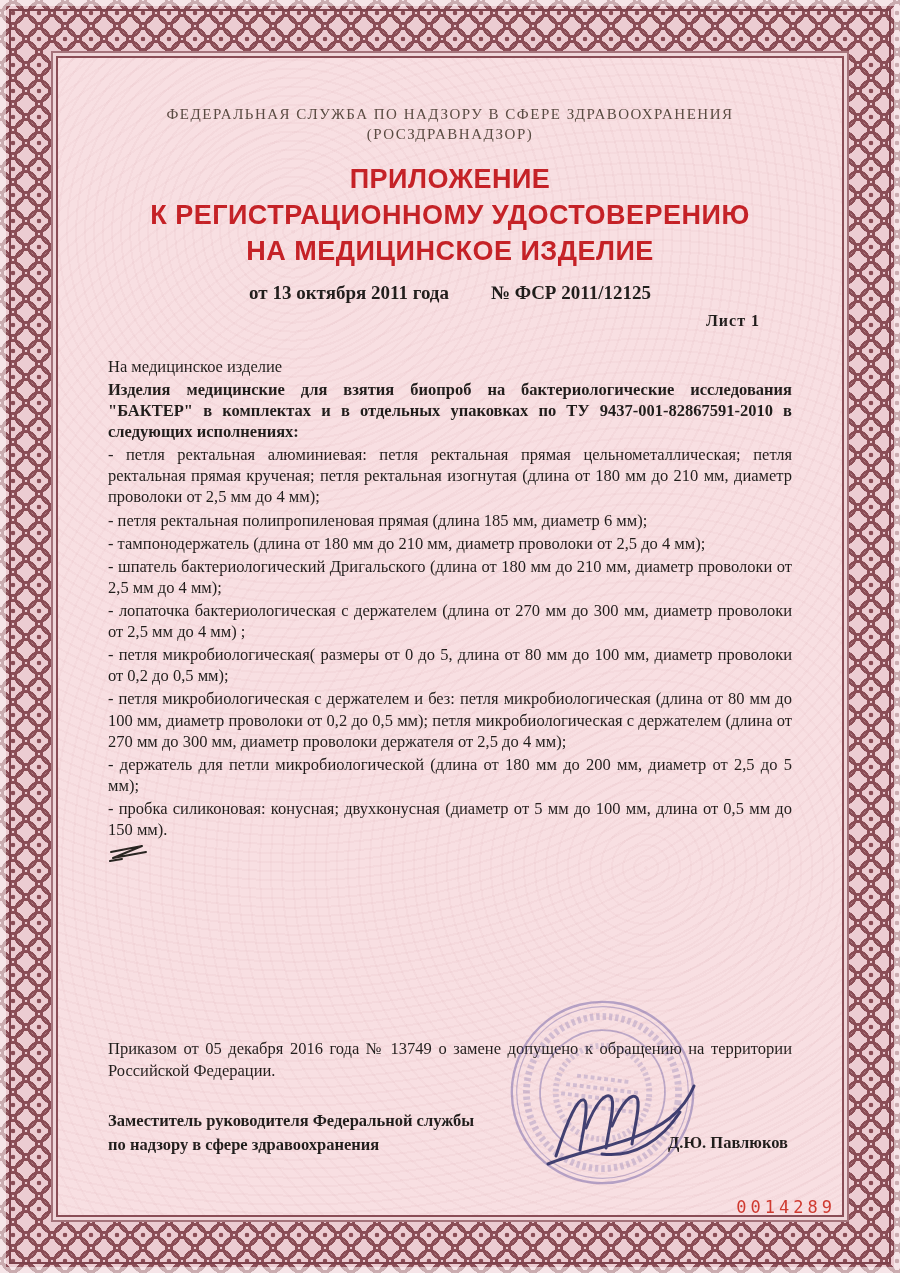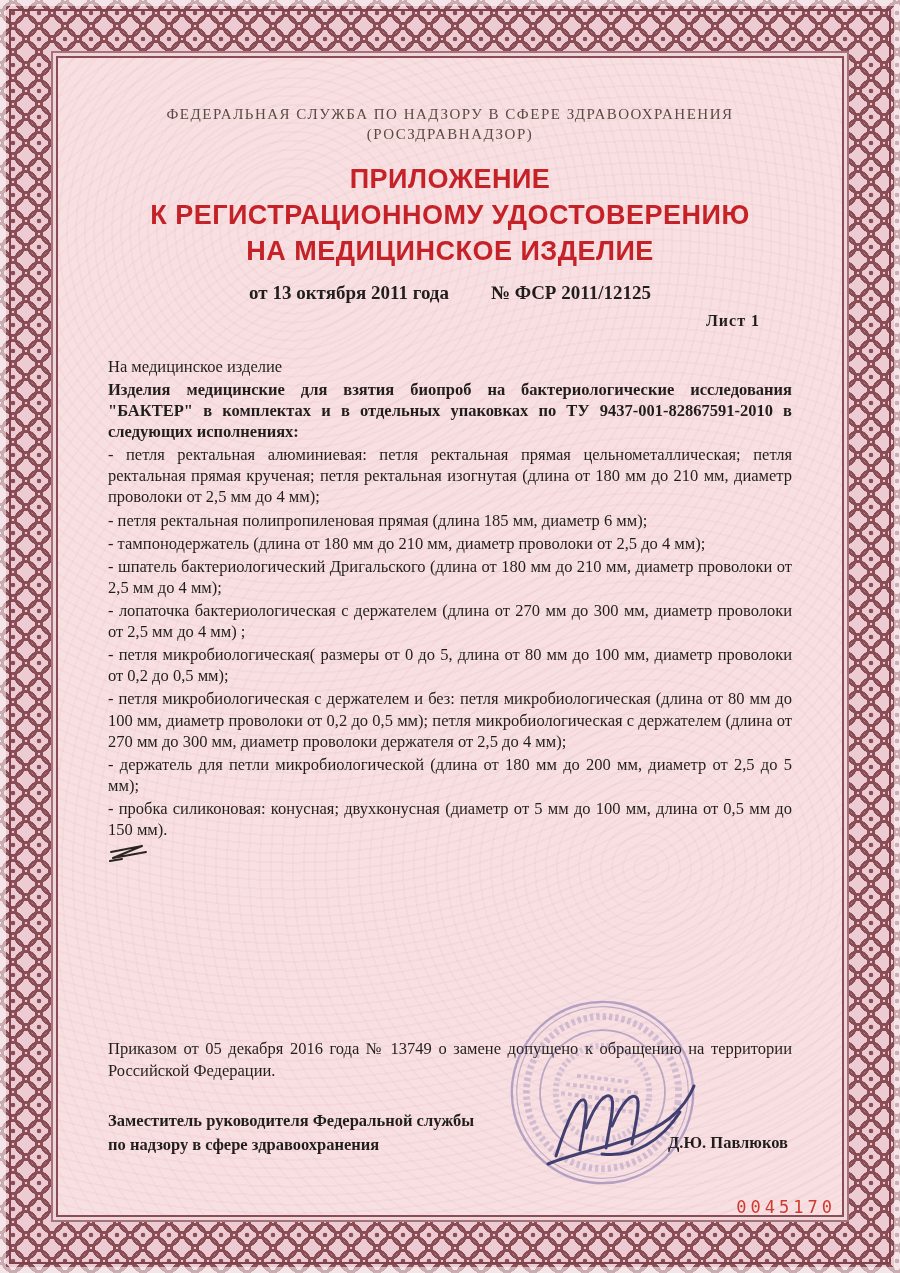--- a/index.html
+++ b/index.html
@@ -186,15 +186,15 @@
       <g fill="none" stroke="#2f3066" stroke-width="3" stroke-linecap="round" opacity="0.9">
         <path d="M14 78 C 26 40, 36 20, 42 22 C 48 25, 40 58, 38 72"></path>
         <path d="M44 50 C 54 24, 64 14, 69 19 C 74 25, 66 55, 64 70"></path>
         <path d="M70 48 C 80 24, 90 14, 95 20 C 99 26, 92 52, 90 66"></path>
         <path d="M6 86 C 45 70, 95 66, 128 40 C 140 30, 148 18, 152 8"></path>
         <path d="M60 76 C 92 80, 120 62, 138 34"></path>
       </g>
     </svg>
   </div>
 
-  <div class="serial">0045170</div>
+  <div class="serial">0014289</div>
 
 </div>
 
 </body></html>

